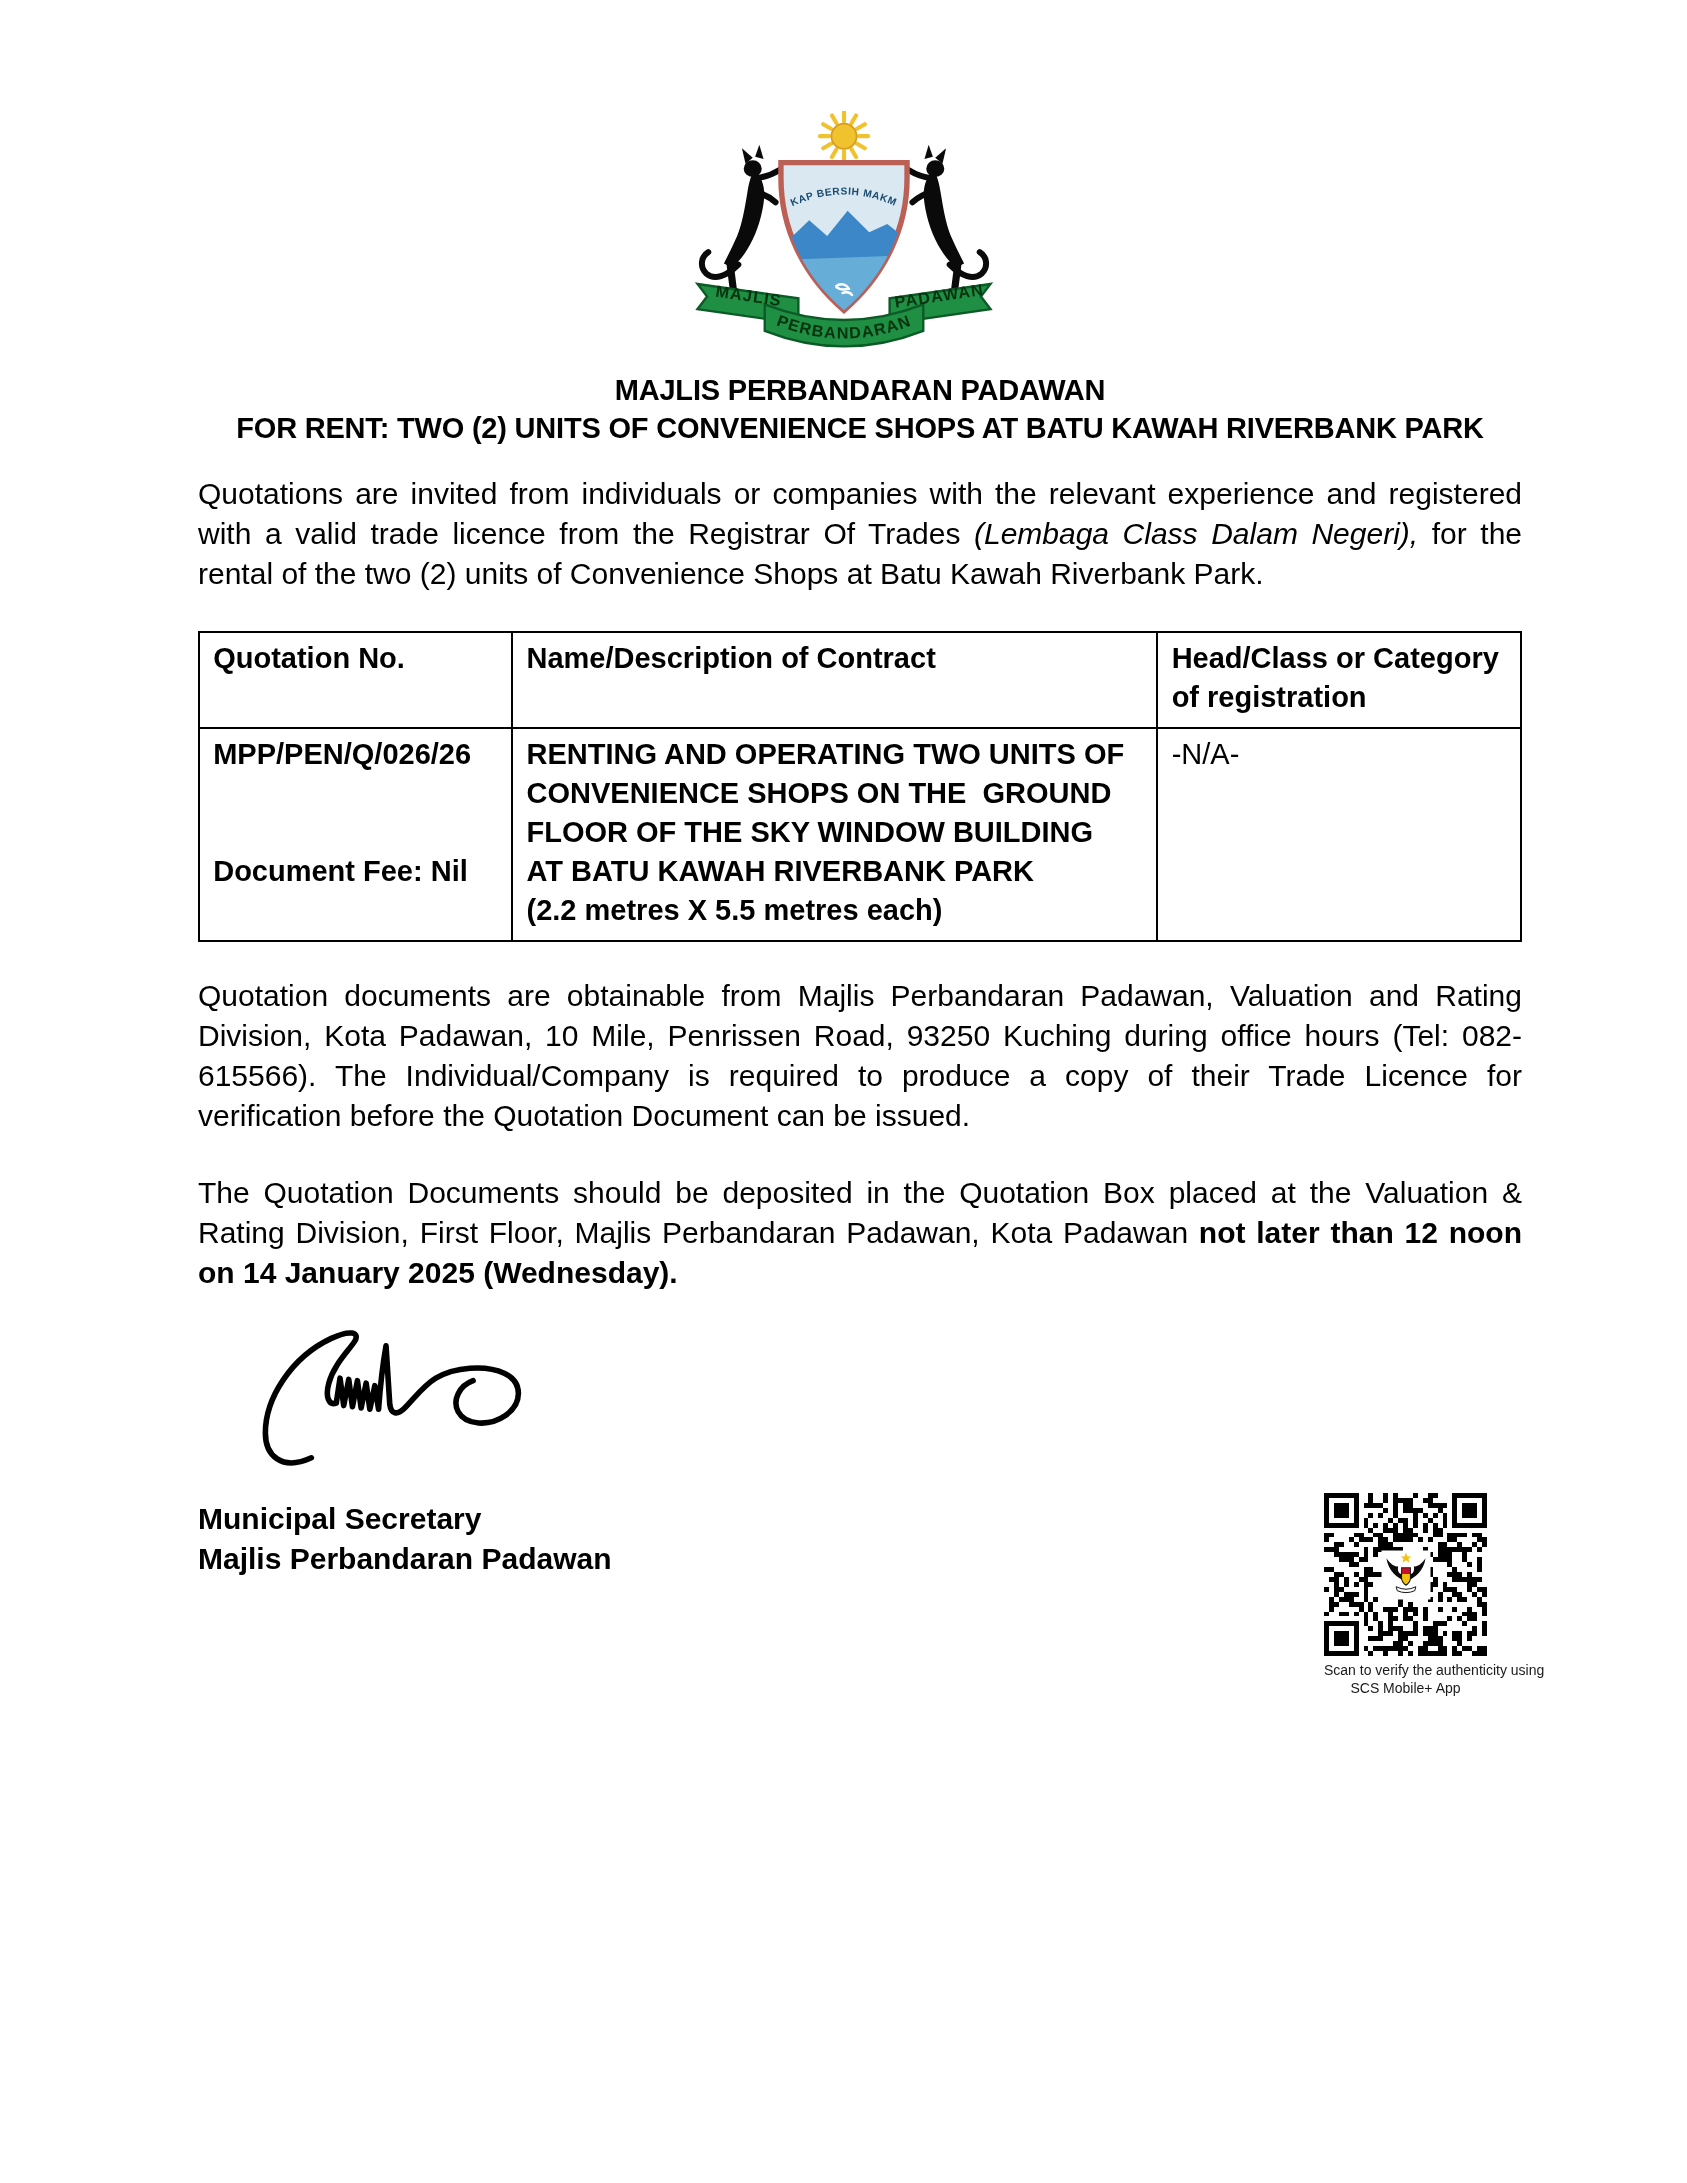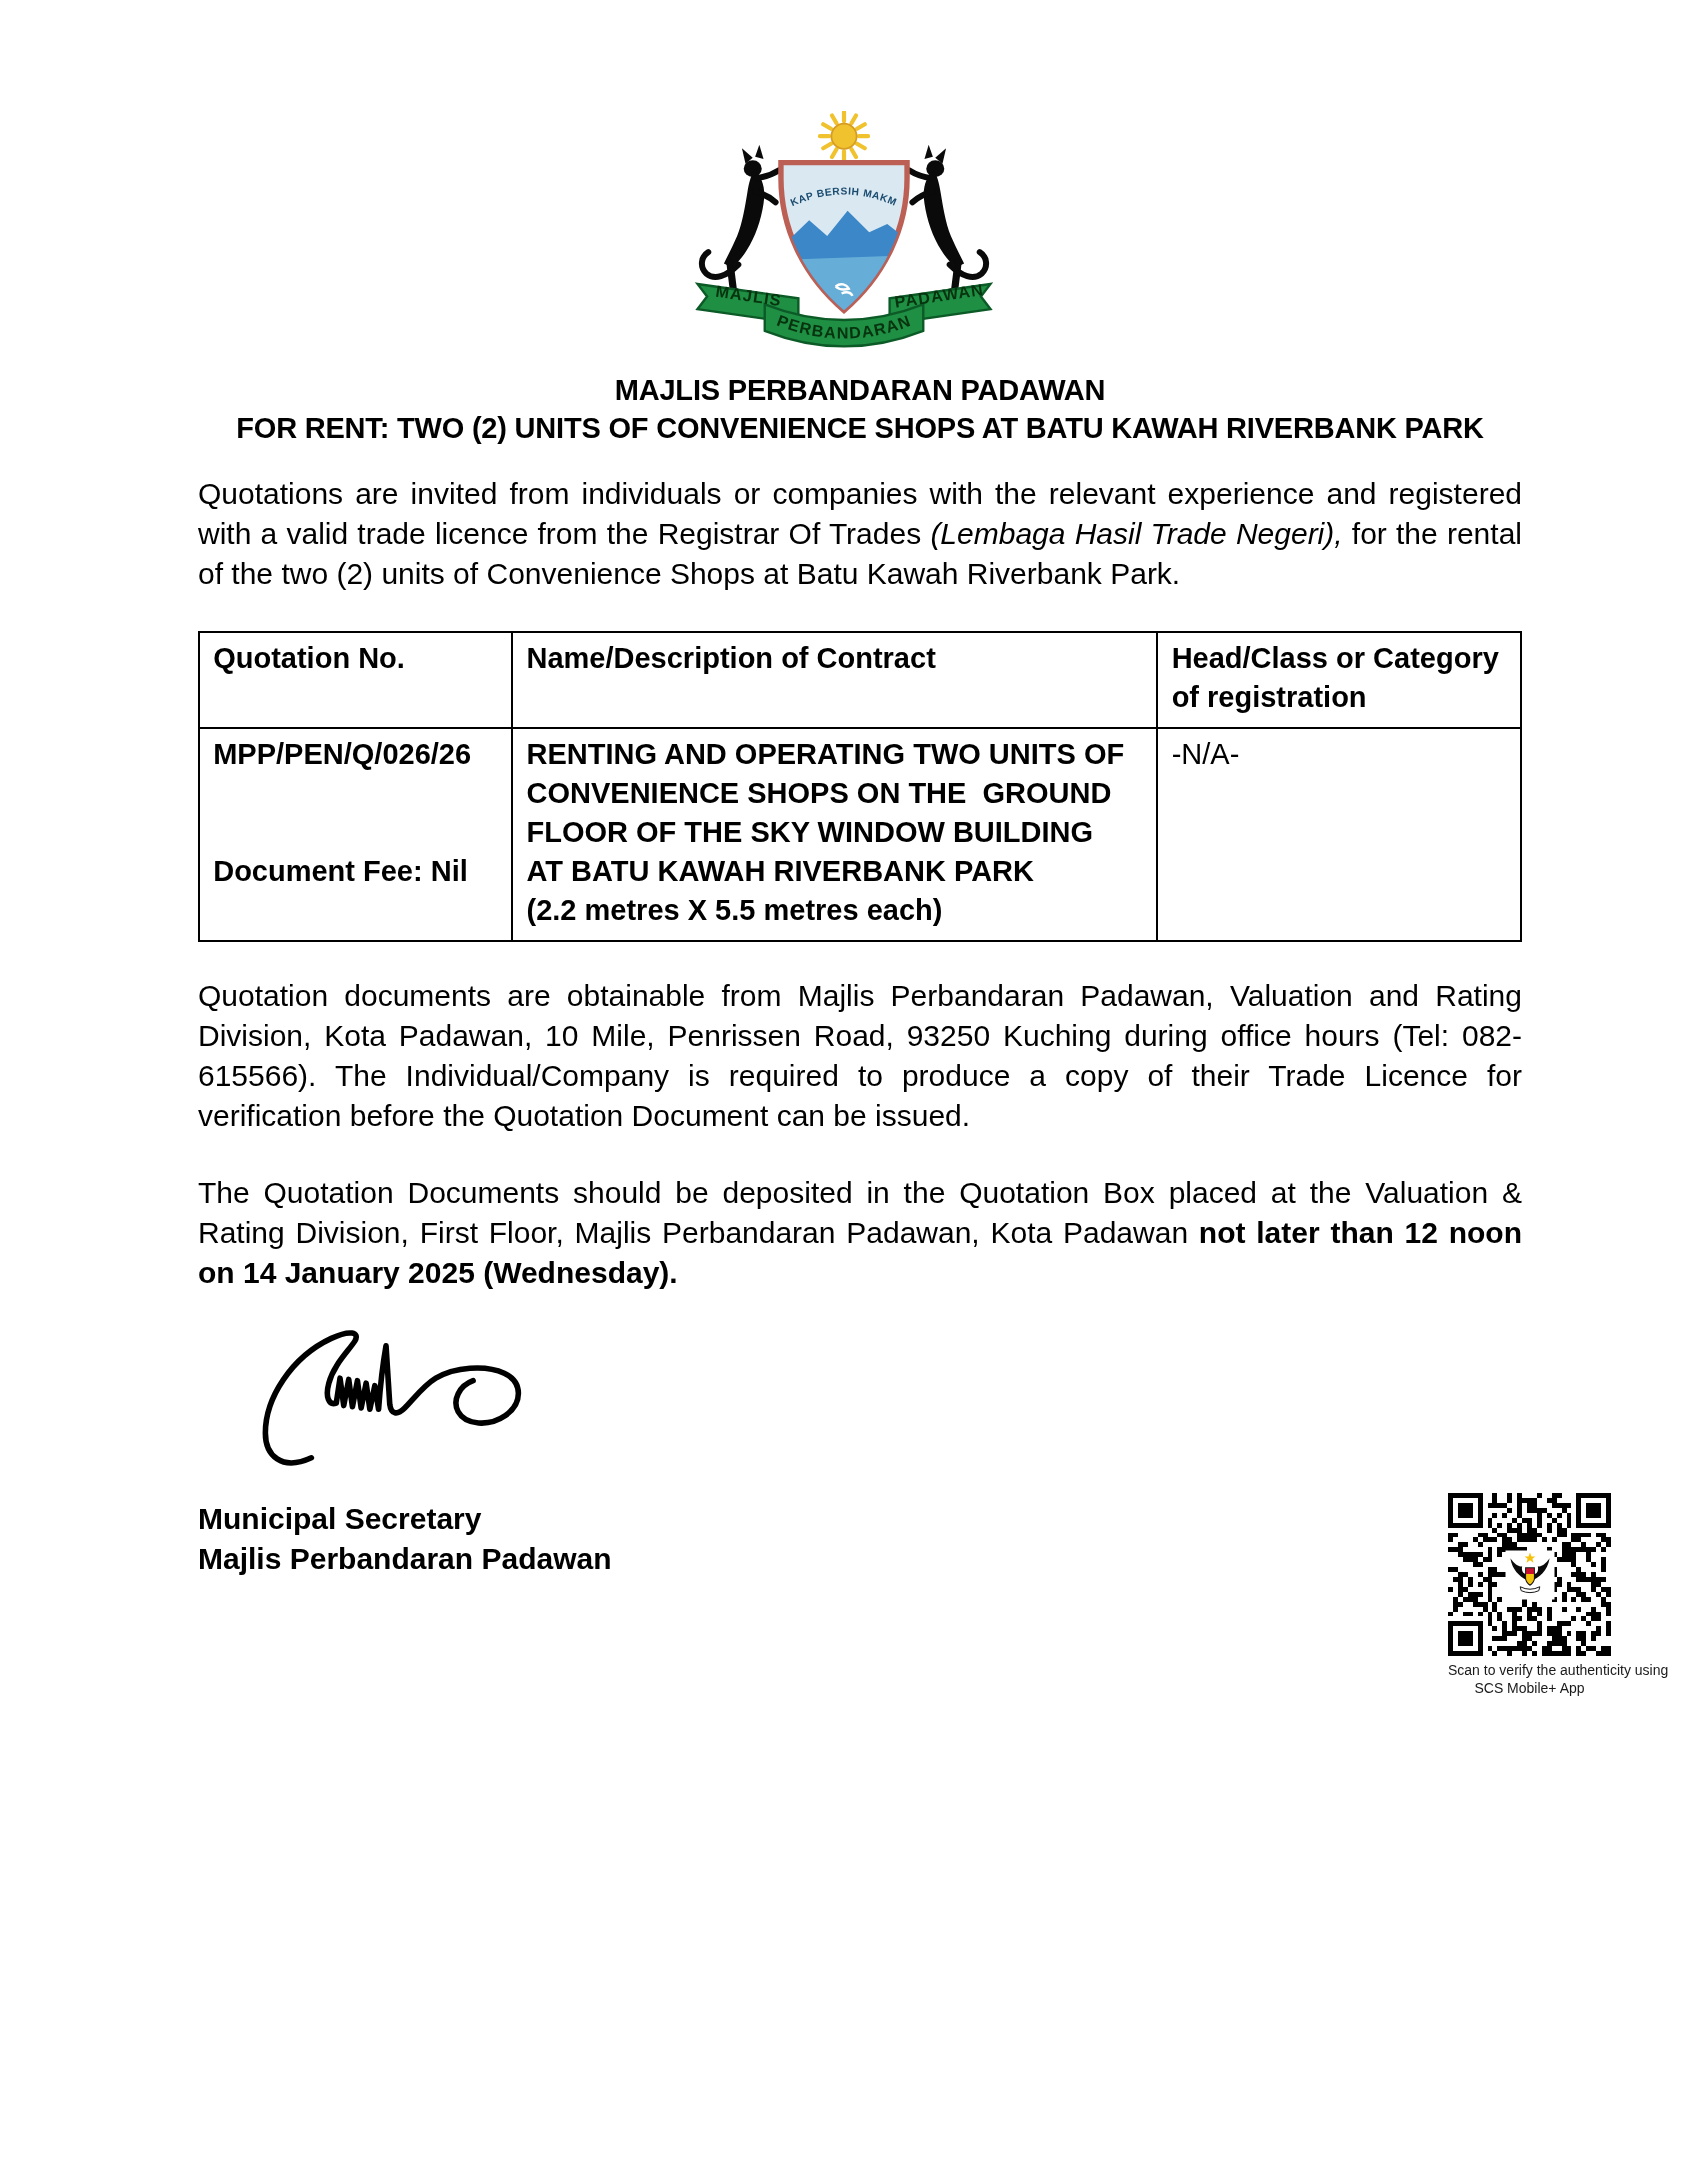--- a/index.html
+++ b/index.html
@@ -53,21 +53,21 @@
   th.h-cat{text-align:justify;border-radius:12px;}
   td.c-desc div{white-space:pre-wrap;font-weight:bold;}
   td.c-no{font-weight:bold;}
   td.c-cat{text-align:center;font-weight:normal;}
   .fee{margin-top:78px;}
   
   .signature{margin-top:17px;margin-left:40px;display:block;}
   .signatory{margin-top:24px;font-weight:bold;font-size:30px;line-height:40px;}
   
   .qr-block{
-    position:absolute;left:1448px;top:1493px;width:163px;
+    position:absolute;left:1324px;top:1493px;width:163px;
     text-align:center;
   }
   .qr-box{position:relative;width:163px;height:163px;}
   .qr-box svg{display:block;}
   .qr-emblem{
     position:absolute;left:50%;top:50%;width:49px;height:49px;
     transform:translate(-50%,-50%);
     background:#fff;
   }
   .qr-caption{
@@ -142,21 +142,21 @@
           </text>
         </g>
       </svg>
     </div>
 
     <div class="titles">
       <div>MAJLIS PERBANDARAN PADAWAN</div>
       <div>FOR RENT: TWO (2) UNITS OF CONVENIENCE SHOPS AT BATU KAWAH RIVERBANK PARK</div>
     </div>
 
-    <p class="para para-intro"><span>Quotations are invited from individuals or companies with the relevant experience and registered with a valid trade licence from the Registrar Of Trades </span><em>(Lembaga Hasil Trade Negeri),</em><span> for the rental of the two (2) units of Convenience Shops at Batu Kawah Riverbank Park.</span></p>
+    <p class="para para-intro"><span>Quotations are invited from individuals or companies with the relevant experience and registered with a valid trade licence from the Registrar Of Trades </span><em>(Lembaga Class Dalam Negeri),</em><span> for the rental of the two (2) units of Convenience Shops at Batu Kawah Riverbank Park.</span></p>
 
     <table class="quote">
       <colgroup>
         <col style="width:23.7%">
         <col style="width:48.8%">
         <col style="width:27.5%">
       </colgroup>
       <tbody>
           <tr>
         <th>Quotation No.</th>

